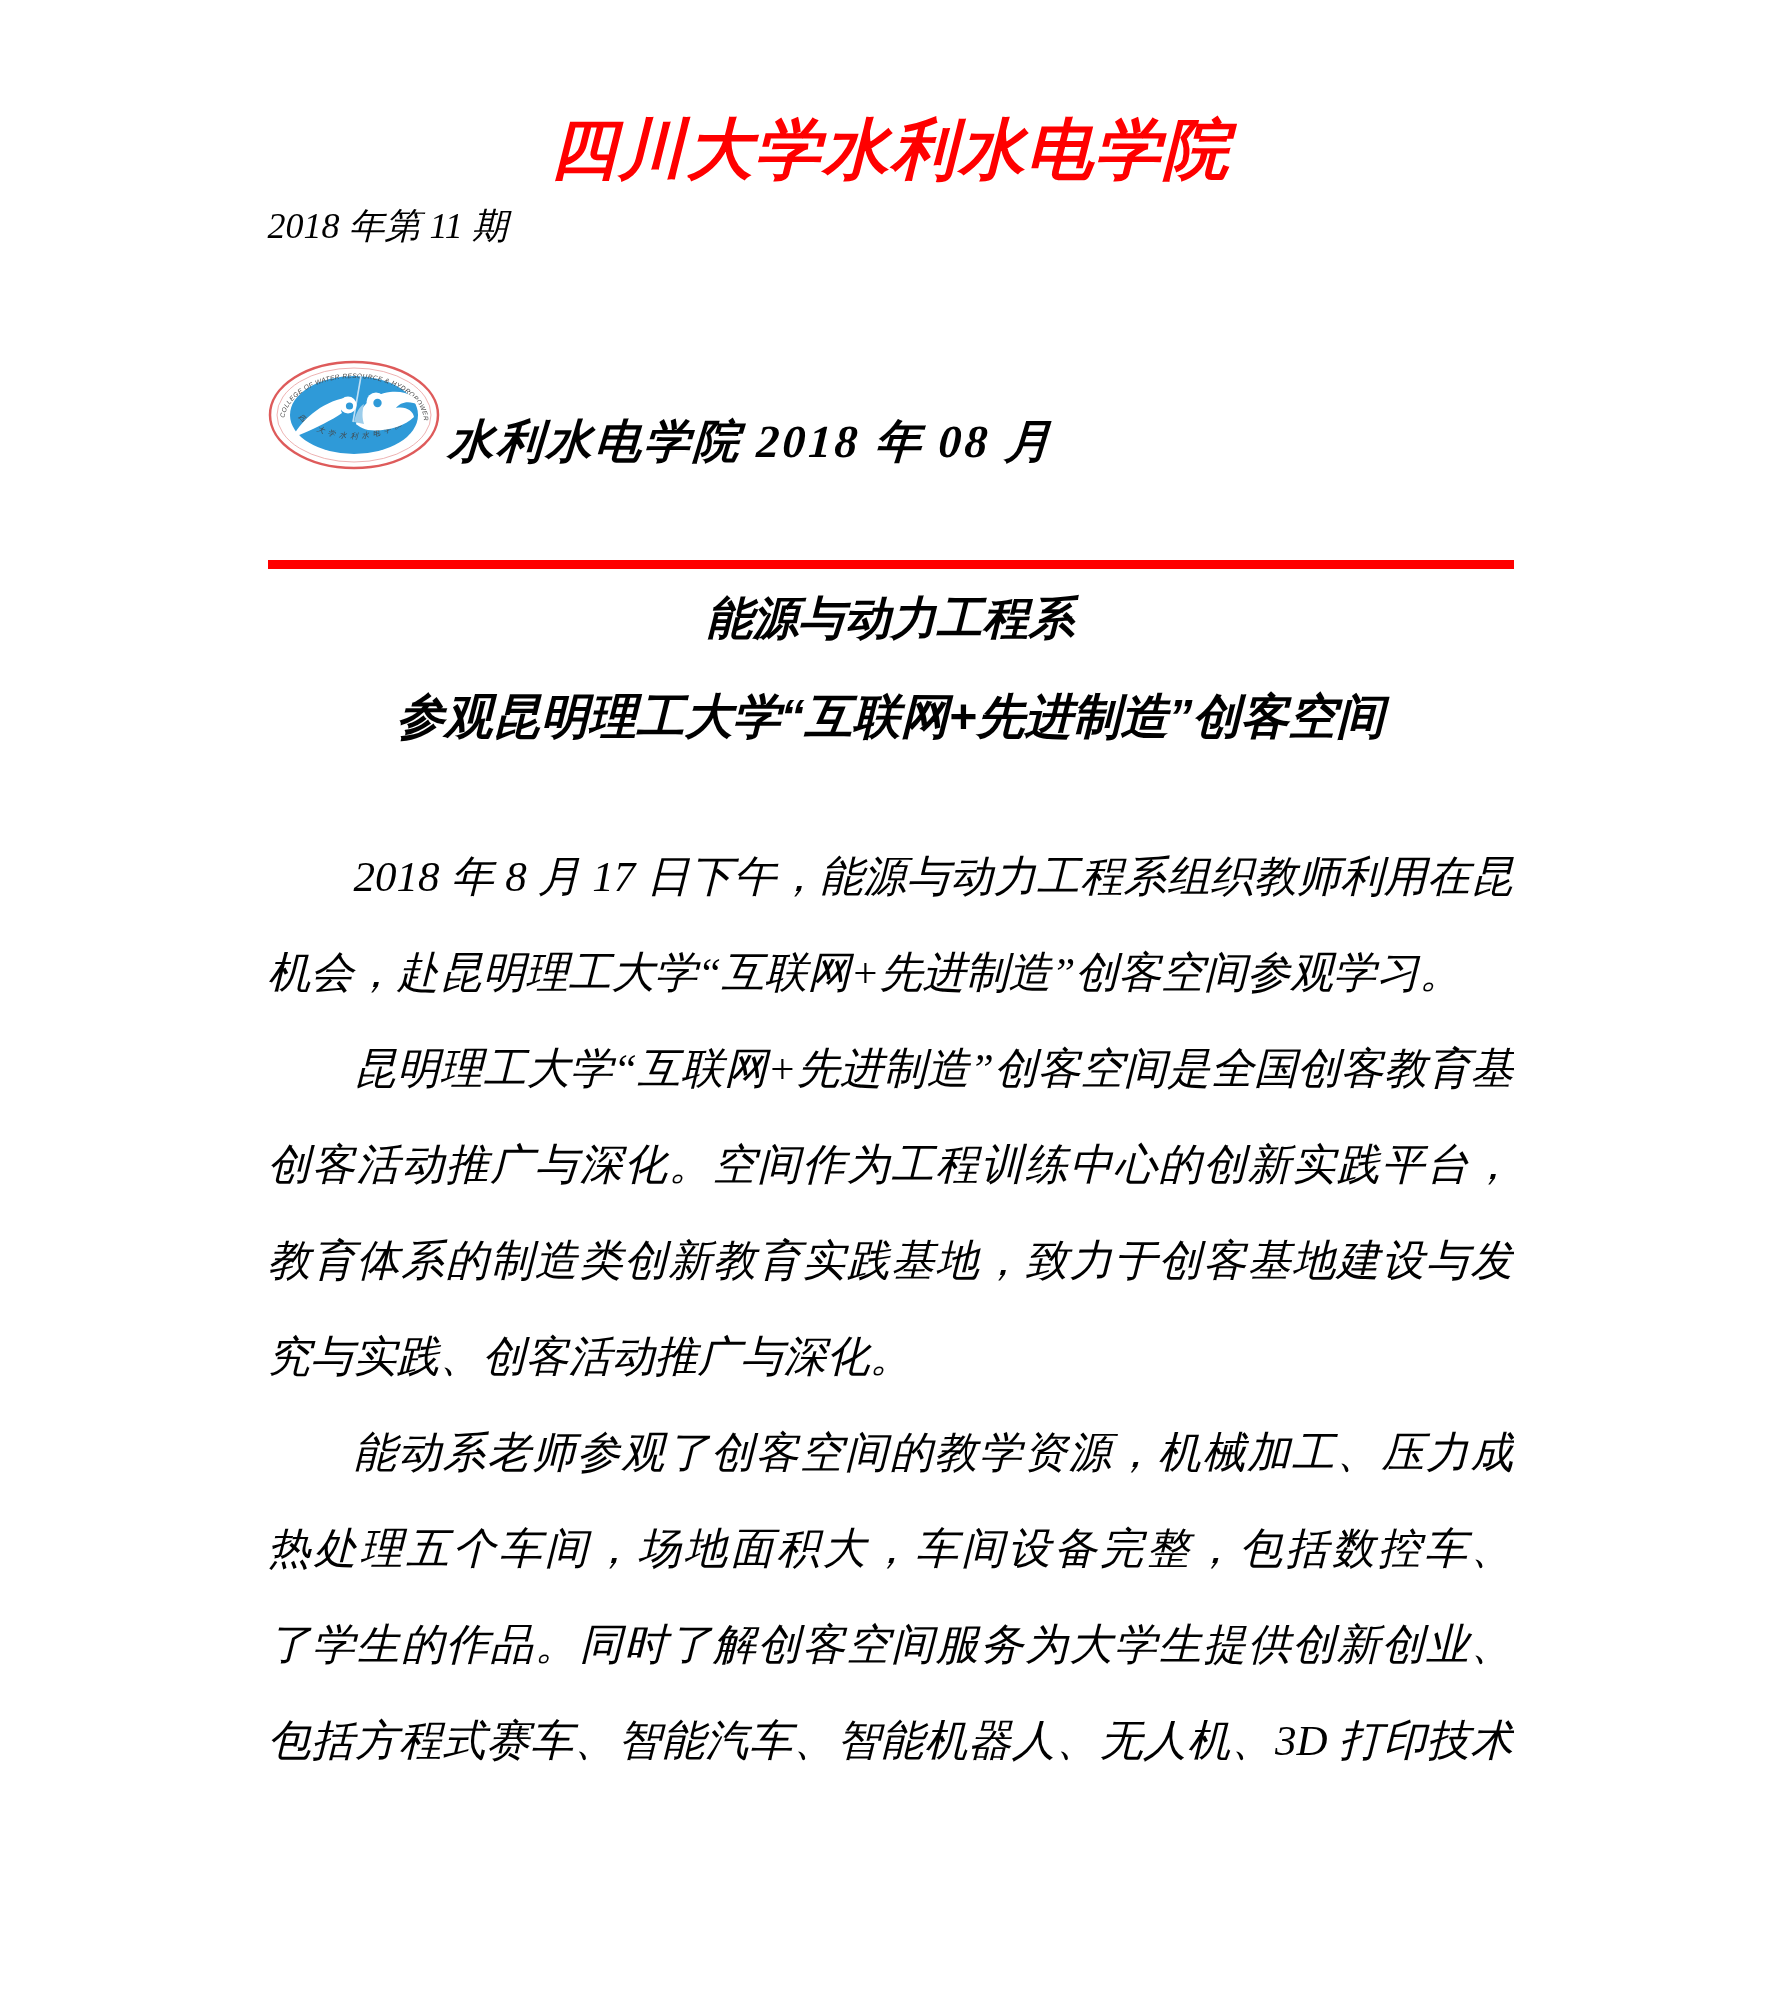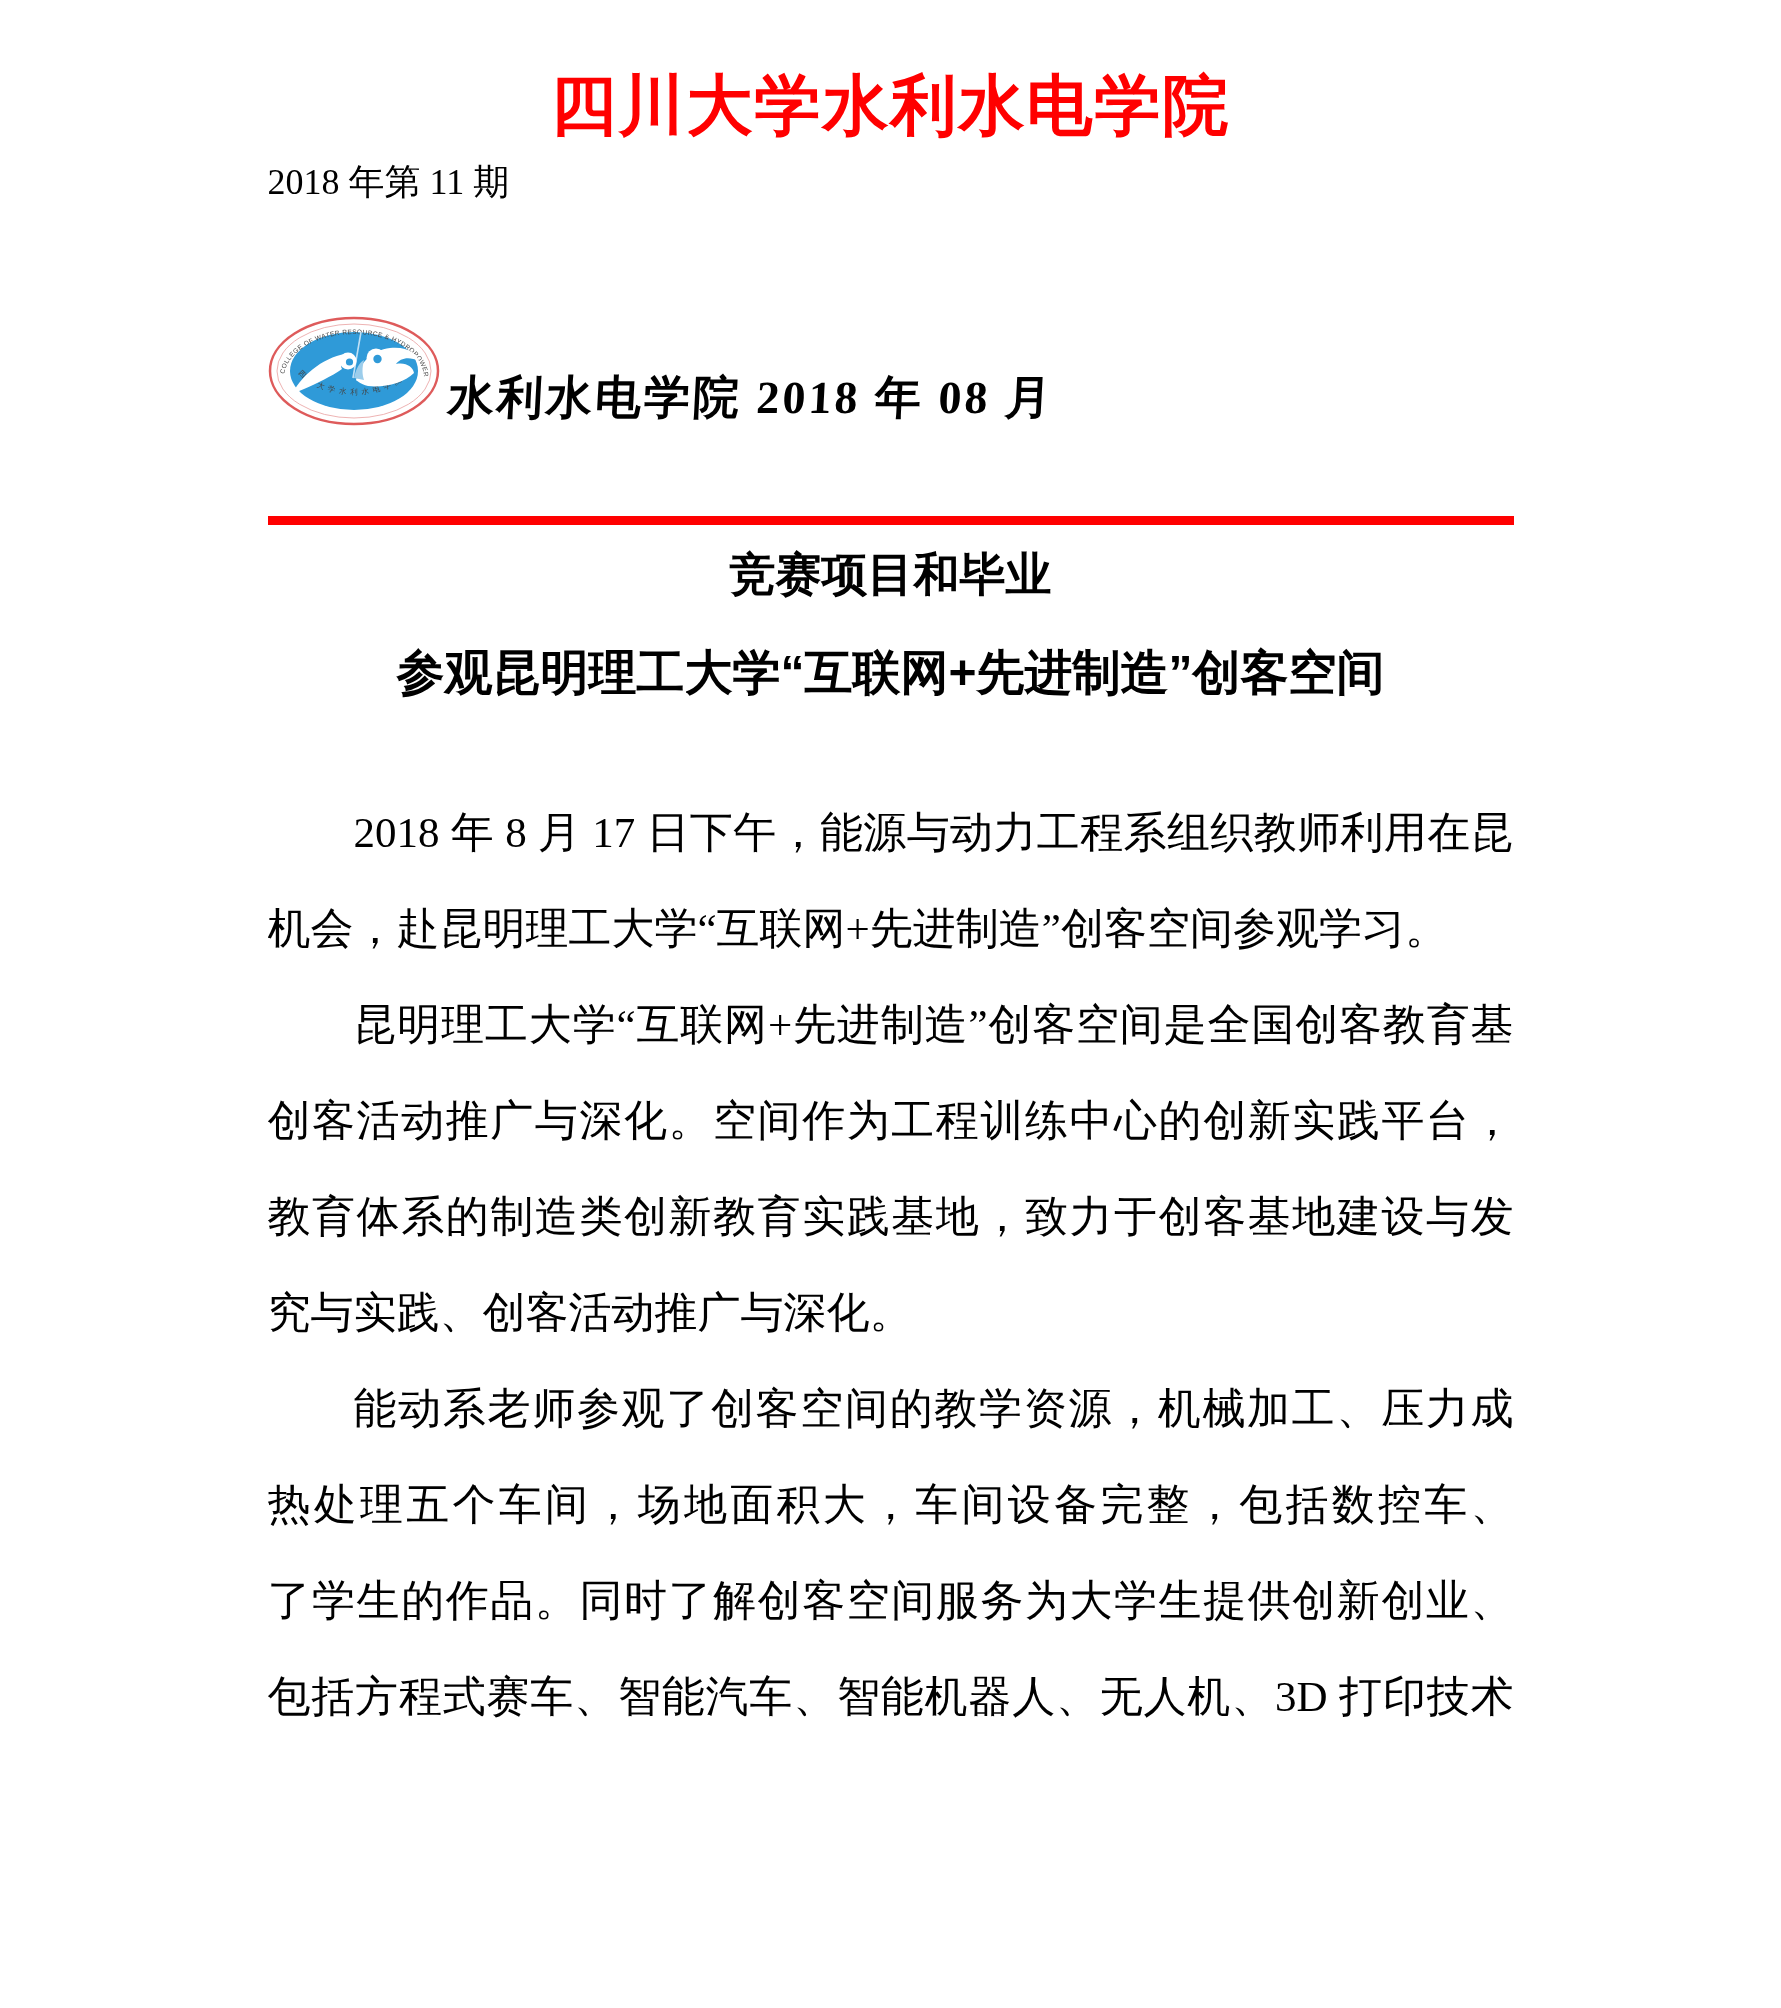--- a/index.html
+++ b/index.html
@@ -4,21 +4,22 @@
 <style>
   * { margin: 0; padding: 0; box-sizing: border-box; }
   html, body { background: #ffffff; }
   body { font-family: "Liberation Serif", serif; color: #000000; }
   .page {
     position: relative;
     width: 1781px;
     height: 2008px;
     background: #ffffff;
     overflow: hidden;
-    padding-top: 68px;
+    padding-top: 112px;
+    font-style: italic;
   }
   .content { width: 1246px; margin: 0 auto; }
 
   .doc-title {
     text-align: center;
     color: #FF0000;
     font-size: 66px;
     line-height: 76px;
     font-weight: 600;
     font-family: "Liberation Serif", serif;
@@ -118,21 +119,21 @@
           <circle cx="108" cy="42" r="9.5" fill="#ffffff"></circle>
           <circle cx="109.5" cy="43" r="4.2" fill="#2F9AD8"></circle>
           <path d="M86,62 C88,52 92,46 96,44 C94,52 94,58 96,64 Z" fill="#9CCDEB"></path>
         </svg>
       </div>
       <div class="byline">水利水电学院 2018 年 08 月</div>
     </div>
 
     <div class="divider"></div>
 
-    <div class="article-heading">竞赛项目和毕业</div>
+    <div class="article-heading">能源与动力工程系</div>
     <div class="article-subheading">参观昆明理工大学“互联网+先进制造”创客空间</div>
 
     <div class="body-text" id="body-text">
         <div class="body-line indent justify">2018 年 8 月 17 日下午，能源与动力工程系组织教师利用在昆明参加培训的</div>
         <div class="body-line">机会，赴昆明理工大学“互联网+先进制造”创客空间参观学习。</div>
         <div class="body-line indent justify">昆明理工大学“互联网+先进制造”创客空间是全国创客教育基地联盟 19</div>
         <div class="body-line justify">创客活动推广与深化。空间作为工程训练中心的创新实践平台，是学校创新创业</div>
         <div class="body-line justify">教育体系的制造类创新教育实践基地，致力于创客基地建设与发展、创客教育研</div>
         <div class="body-line">究与实践、创客活动推广与深化。</div>
         <div class="body-line indent justify">能动系老师参观了创客空间的教学资源，机械加工、压力成形、铸造、焊接、</div>

